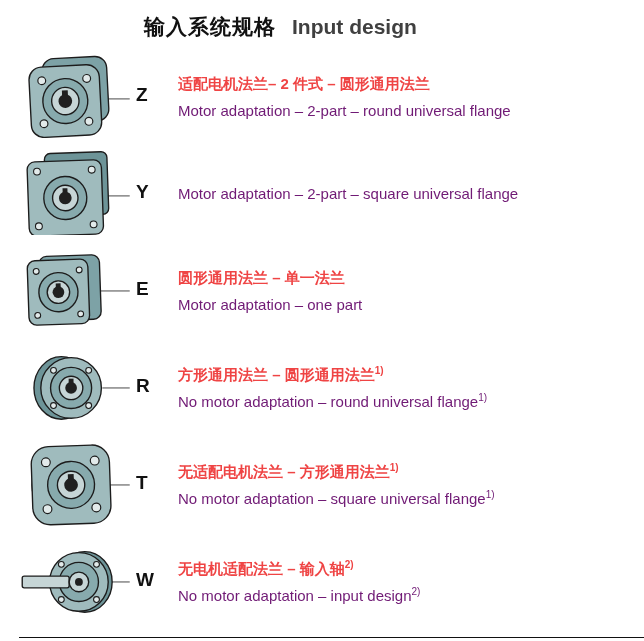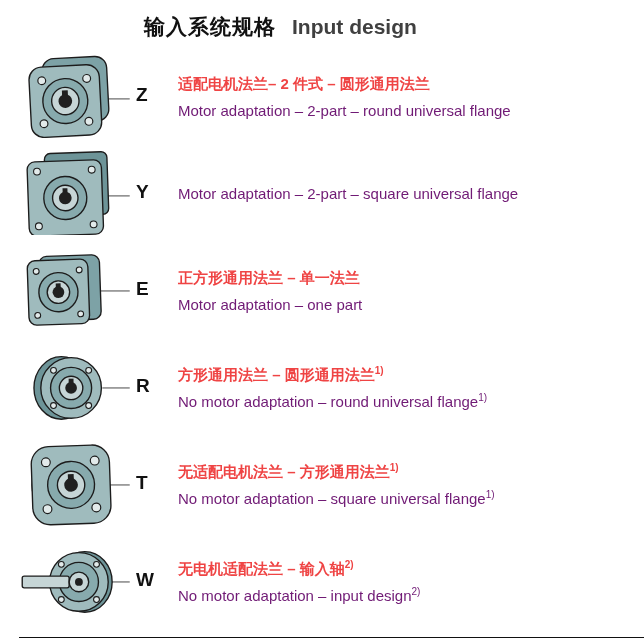--- a/index.html
+++ b/index.html
@@ -97,21 +97,21 @@
             <circle cx="61" cy="70" r="3" fill="#E2EAEA" stroke="#1c1c1c" stroke-width="1.1"></circle>
             <circle cx="39" cy="47" r="20" fill="#87AAAD" stroke="#1c1c1c" stroke-width="1.4"></circle>
             <circle cx="39" cy="47" r="11.5" fill="#C6D5D6" stroke="#1c1c1c" stroke-width="1.4"></circle>
             <rect x="36.5" y="38" width="5" height="7" fill="#202020"></rect>
             <circle cx="39" cy="47" r="6" fill="#202020"></circle>
           </g>
         </svg>
       </div>
       <div class="code">E</div>
       <div class="desc">
-        <div class="zh"><span>正方形通用法兰 – 单一法兰</span><sup></sup></div>
+        <div class="zh"><span>圆形通用法兰 – 单一法兰</span><sup></sup></div>
         <div class="en"><span>Motor adaptation – one part</span><sup></sup></div>
       </div>
     </div>
 
     <div class="row">
       <div class="ill">
         <svg width="110" height="86" viewBox="0 0 112 88">
           <line x1="84" y1="46" x2="112" y2="46" stroke="#444" stroke-width="1"></line>
           <ellipse cx="42" cy="46" rx="28" ry="32" fill="#6D9498" stroke="#1c1c1c" stroke-width="1.4"></ellipse>
           <circle cx="52" cy="46" r="31" fill="#9FBBBD" stroke="#1c1c1c" stroke-width="1.4"></circle>

